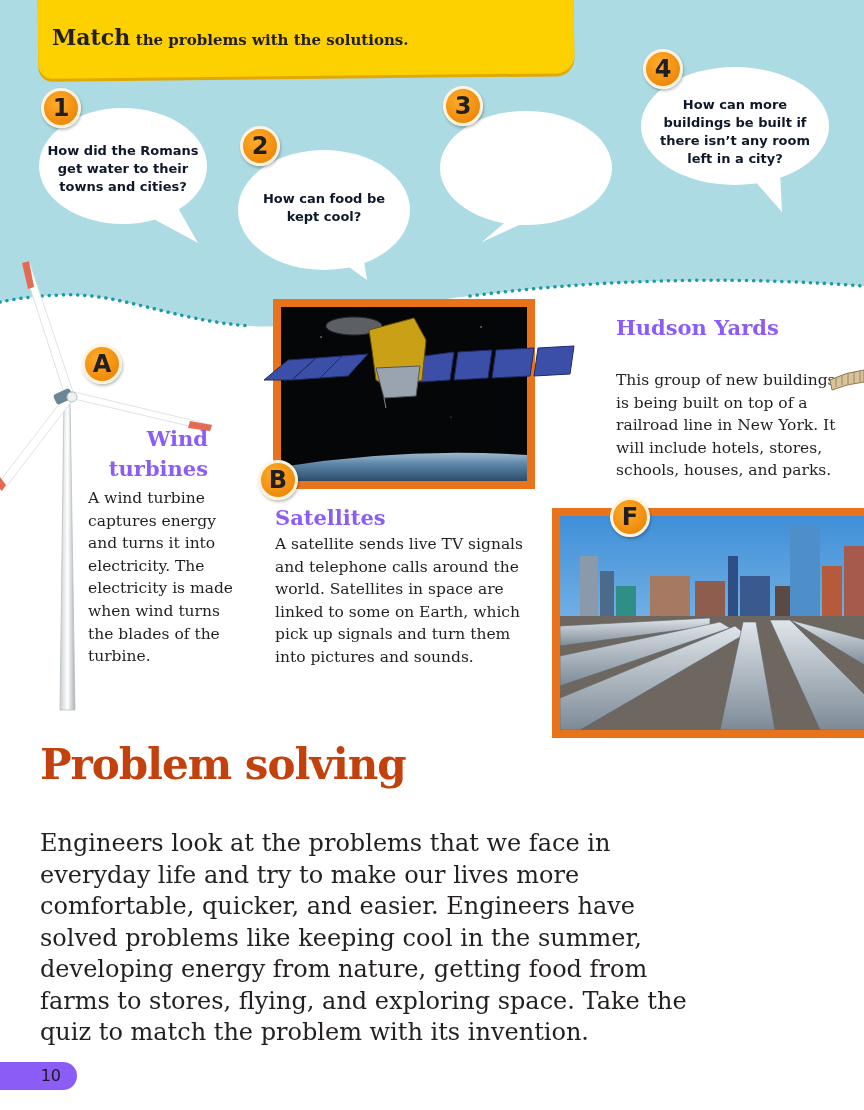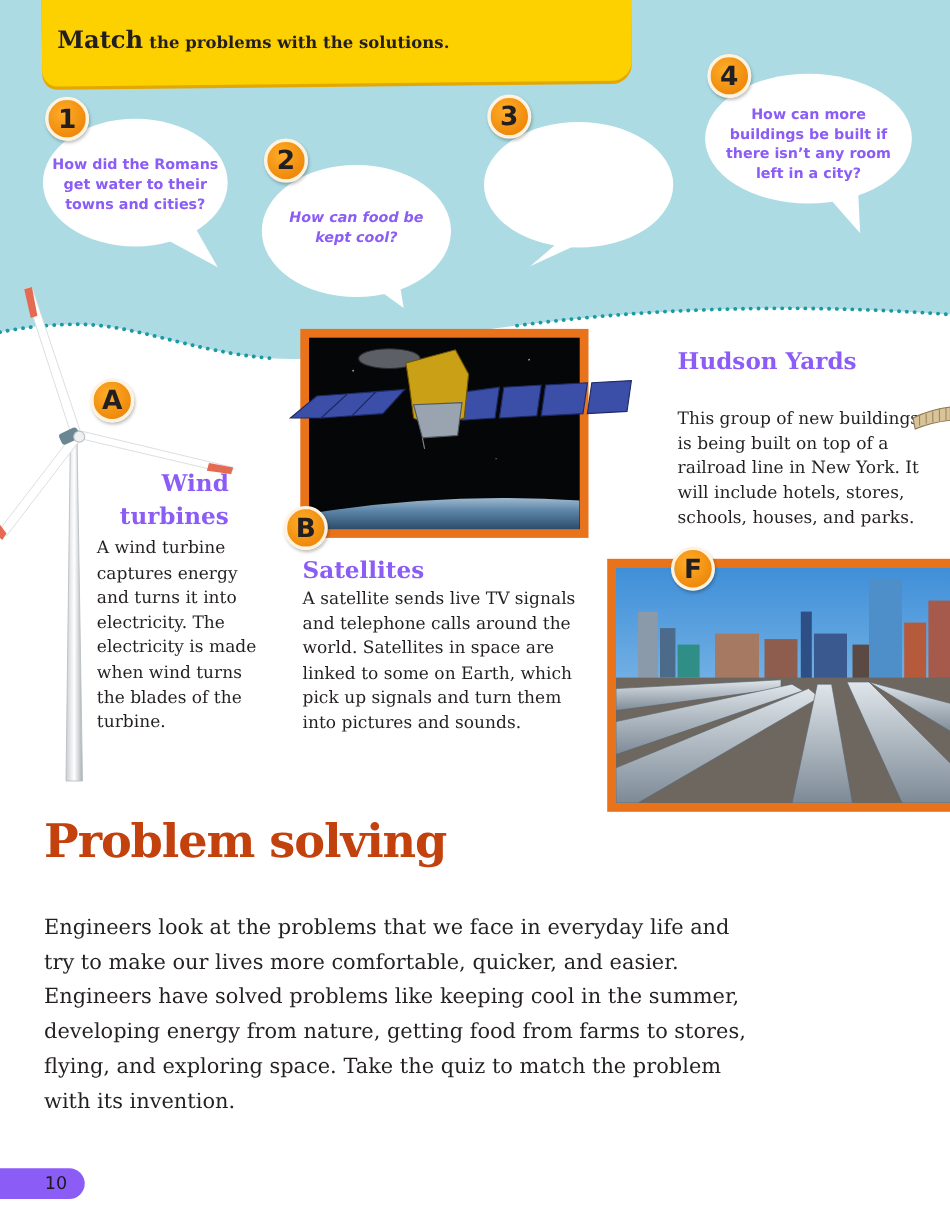--- a/index.html
+++ b/index.html
@@ -16,40 +16,40 @@
     transform: rotate(-0.6deg);
   }
   .instr-text { position: absolute; left: 52px; top: 24px; font-family: "DejaVu Serif", serif; font-weight: bold; color: #231f20; }
   .instr-text .big { font-size: 22px; }
   .instr-text .small { font-size: 15px; }
 
   .bubble { position: absolute; }
   .bubble svg { position: absolute; left: 0; top: 0; overflow: visible; }
   .bubble-text {
     position: absolute; font-family: "DejaVu Sans", sans-serif; font-weight: bold;
-    font-size: 13px; line-height: 18px; text-align: center; color: #8b5cf6;
+    font-size: 13px; line-height: 18px; text-align: center; color: #0f172a;
   }
 
   .badge {
     position: absolute; width: 40px; height: 40px; border-radius: 50%;
     background: radial-gradient(circle at 40% 35%, #ffad2a, #ef8a0c 70%);
     border: 3px solid #fff3e0;
     box-shadow: 1px 2px 3px rgba(0,0,0,0.25);
     display: flex; align-items: center; justify-content: center;
     font-family: "DejaVu Sans", sans-serif; font-weight: bold; font-size: 24px; color: #231f20;
   }
 
   .photo-frame { position: absolute; background: #e8731a; }
   .photo-inner { position: absolute; overflow: hidden; }
 
   .caption-title { position: absolute; font-family: "DejaVu Serif", serif; font-weight: bold; font-size: 21px; color: #8b5cf6; line-height: 30px; }
   .caption-body { position: absolute; font-family: "DejaVu Serif", serif; font-size: 15.5px; line-height: 22.6px; color: #231f20; }
 
   .main-heading { position: absolute; left: 40px; top: 740px; font-family: "DejaVu Serif", serif; font-weight: bold; font-size: 42px; letter-spacing: -1px; color: #c2410c; }
-  .intro { position: absolute; left: 40px; top: 828px; width: 650px; font-family: "DejaVu Serif", serif; font-size: 19px; line-height: 31.5px; color: #231f20; }
+  .intro { position: absolute; left: 40px; top: 828px; width: 650px; font-family: "DejaVu Serif", serif; font-size: 24px; line-height: 31.5px; color: #231f20; }
 
   .page-num {
     position: absolute; left: 0; top: 1062px; width: 77px; height: 28px;
     background: #8b5cf6; border-radius: 0 14px 14px 0;
     font-family: "DejaVu Sans", sans-serif; font-weight: normal; font-size: 16px; color: #1a1a1a;
     text-align: right; padding-right: 16px; line-height: 28px;
   }
 </style>
 </head>
 <body>
@@ -72,21 +72,21 @@
   <svg width="170" height="130">
     <ellipse cx="85" cy="58" rx="84" ry="58" fill="#ffffff"></ellipse>
     <path d="M110 108 L160 135 L140 100 Z" fill="#ffffff"></path>
   </svg>
   <div class="bubble-text" style="left:8px;top:34px;width:154px;">How did the Romans get water to their towns and cities?</div>
 </div>
 <div class="badge" style="left:41px;top:88px;">
     <span>1</span>
   </div>
 
-<div class="bubble" style="left:237px;top:148px;width:174px;height:130px;font-style:italic;">
+<div class="bubble" style="left:237px;top:148px;width:174px;height:130px;">
   <svg width="174" height="130">
     <ellipse cx="87" cy="62" rx="86" ry="60" fill="#ffffff"></ellipse>
     <path d="M105 114 L130 132 L125 102 Z" fill="#ffffff"></path>
   </svg>
   <div class="bubble-text" style="left:20px;top:42px;width:134px;">How can food be kept cool?</div>
 </div>
 <div class="badge" style="left:240px;top:126px;">
     <span>2</span>
   </div>
 

